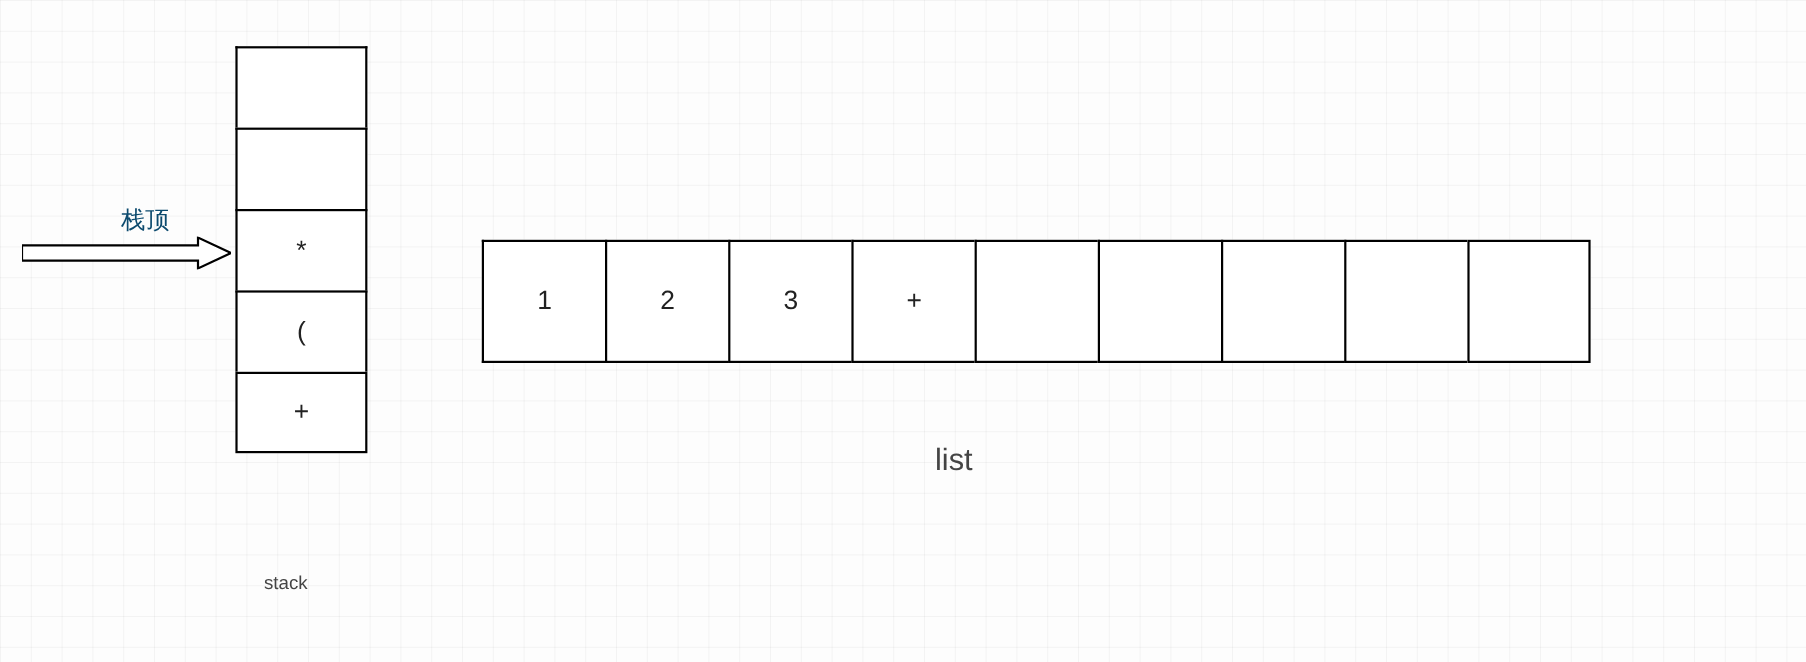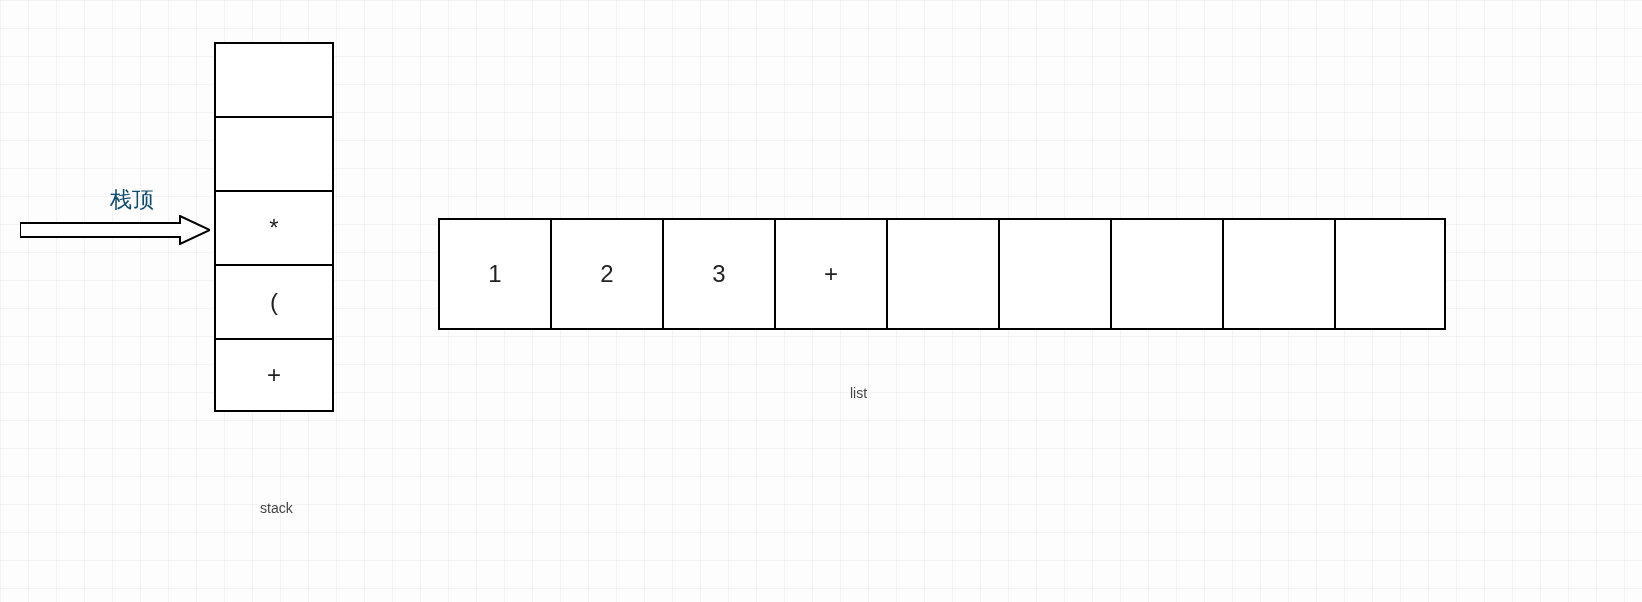--- a/index.html
+++ b/index.html
@@ -59,24 +59,23 @@
     position: absolute;
     left: 110px;
     top: 185px;
     font-size: 22px;
     color: #0c4a6e;
   }
 
   .stack-label {
     position: absolute;
     left: 240px;
-    top: 500px;
-    font-size: 14px;
+    top: 520px;
+    font-size: 17px;
     color: #444;
-    margin-left: 20px;
   }
 
   .list {
     position: absolute;
     left: 438px;
     top: 218px;
     display: flex;
     background: #fff;
   }
   .list-cell {
@@ -91,22 +90,22 @@
     color: #222;
     background: #fff;
   }
   .list-cell:last-child {
     border-right: 2px solid #000;
   }
 
   .list-label {
     position: absolute;
     left: 850px;
-    top: 385px;
-    font-size: 14px;
+    top: 402px;
+    font-size: 28px;
     color: #444;
   }
 </style>
 </head>
 <body>
 
 <div class="grid-bg"></div>
 
 <div class="top-label">栈顶</div>
 

